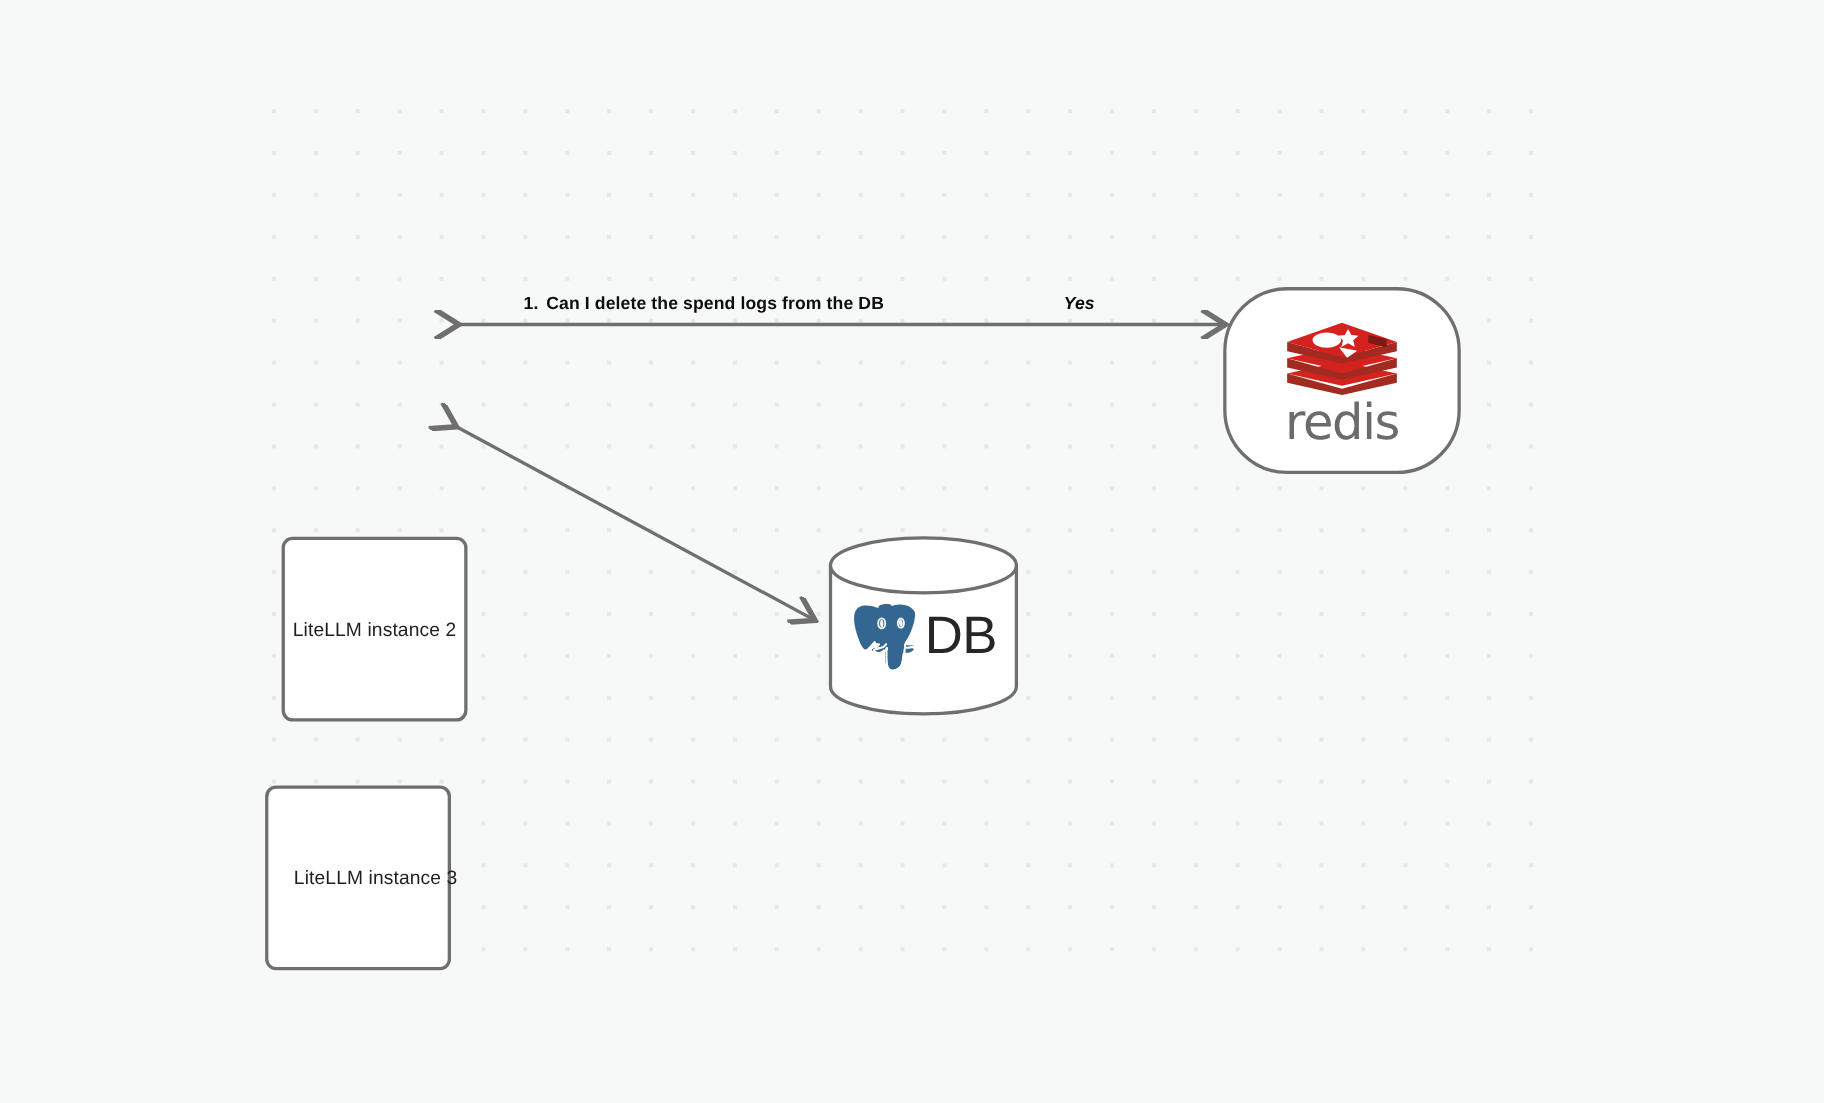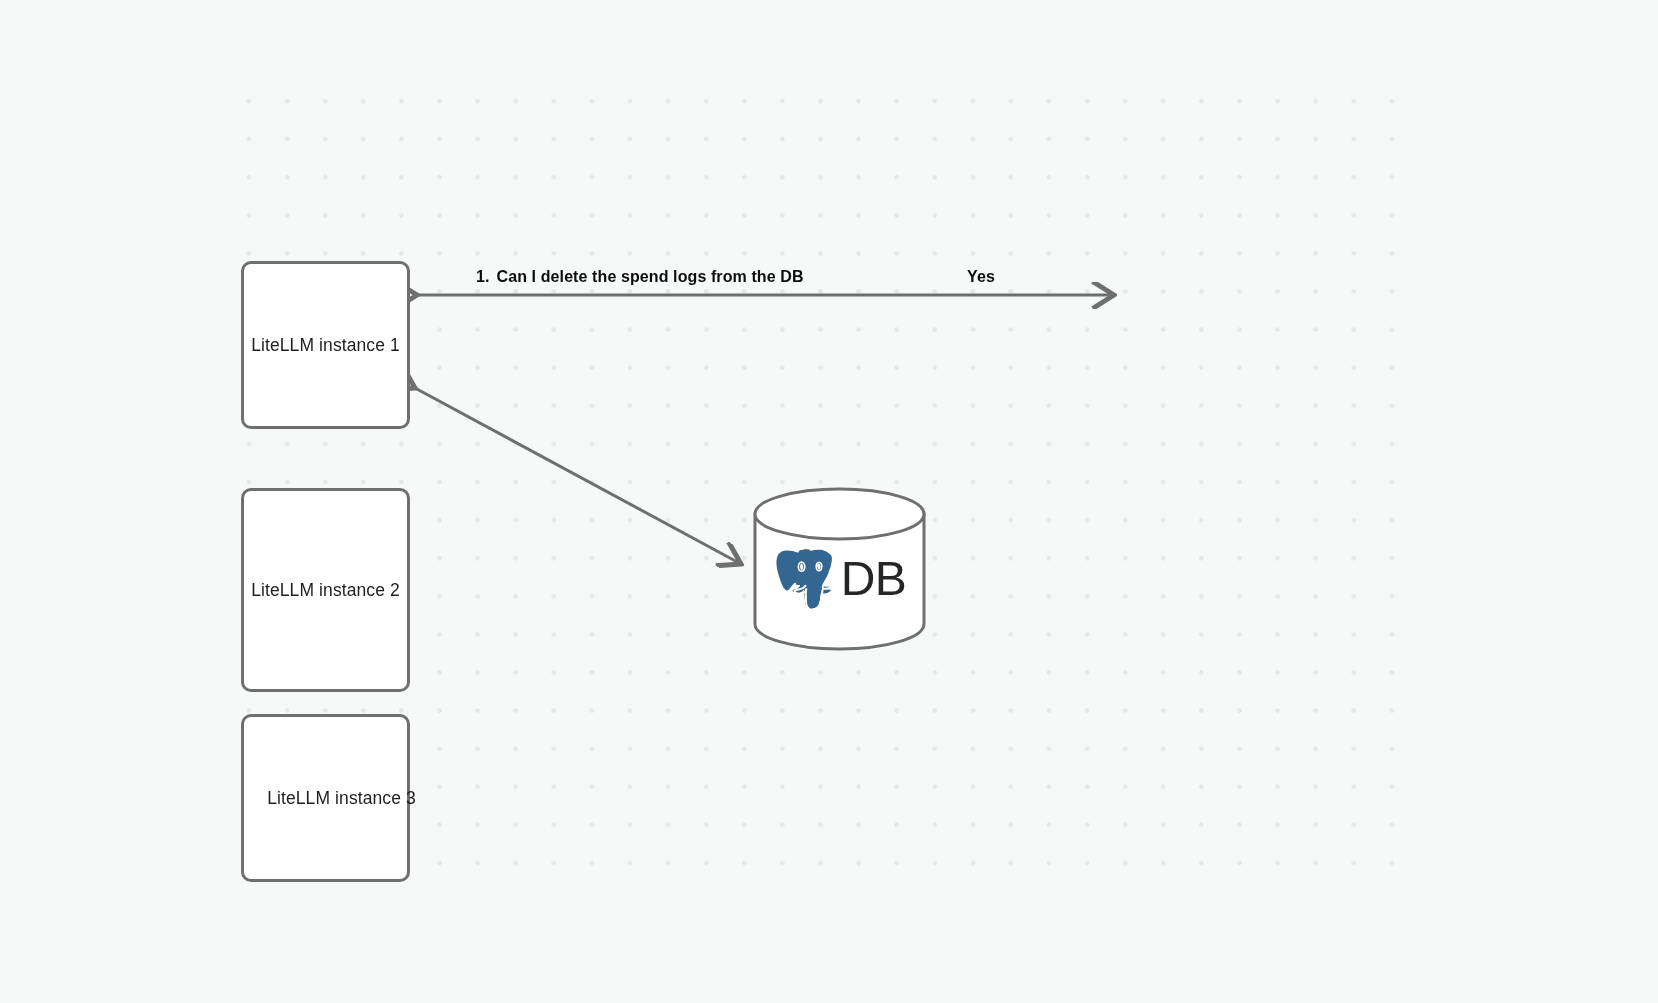--- a/index.html
+++ b/index.html
@@ -103,35 +103,53 @@
 
     <line x1="417" y1="295" x2="1114" y2="295" stroke="#6f6f6f" stroke-width="3" marker-start="url(#arrowL)" marker-end="url(#arrowR)"></line>
 
     <line x1="415" y1="388" x2="741" y2="564" stroke="#6f6f6f" stroke-width="3" marker-start="url(#arrowL)" marker-end="url(#arrowR)"></line>
   </svg>
 
   <div class="edge-label" style="left:476px; top:268px;">
     <span class="lbl-num">1.</span><span>Can I delete the spend logs from the DB</span>
   </div>
 
-  <div class="edge-label" style="left:967px; top:268px;">Yes</div>
+  <div class="edge-label" style="left:967px; top:268px;font-style:italic;">Yes</div>
 
 
-  <div class="node llm-box" style="left:241px; top:261px; width:169px; height:168px;">
-    <span class="llm-label">LiteLLM instance 1</span>
-  </div>
 
-  <div class="node llm-box" style="left:241px; top:488px; width:169px; height:204px;">
+  <div class="node llm-box" style="left:256px; top:488px; width:169px; height:168px;">
     <span class="llm-label">LiteLLM instance 2</span>
   </div>
 
   <div class="node llm-box" style="left:241px; top:714px; width:169px; height:168px;padding-left:32px;">
     <span class="llm-label">LiteLLM instance 3</span>
   </div>
 
+  <div class="node redis-box" style="left:1112px; top:261px; width:216px; height:170px;">
+    <div class="redis-logo">
+      <svg width="112" height="72" viewBox="0 0 120 78" xmlns="http://www.w3.org/2000/svg">
+
+        <path d="M6 57 L60 72 L114 57 L114 66 L60 78 L6 66 Z" fill="#a32a21"></path>
+        <path d="M6 57 L60 45 L114 57 L60 69 Z" fill="#d4231e"></path>
+
+        <path d="M6 42 L60 57 L114 42 L114 51 L60 63 L6 51 Z" fill="#a32a21"></path>
+        <path d="M6 42 L60 30 L114 42 L60 54 Z" fill="#d4231e"></path>
+
+        <path d="M6 26 L60 41 L114 26 L114 35 L60 47 L6 35 Z" fill="#a32a21"></path>
+        <path d="M6 26 L60 7 L114 26 L60 41 Z" fill="#d4231e"></path>
+
+        <ellipse cx="45" cy="24" rx="14" ry="7.5" fill="#ffffff"></ellipse>
+        <path d="M66 13 l3.2 6 7 .8 -5.2 4.4 1.6 6.6 -6.6-3.6 -6.6 3.6 1.6-6.6 -5.2-4.4 7-.8 Z" fill="#ffffff"></path>
+        <path d="M57 31 l18 3.5 -10 7 Z" fill="#ffffff"></path>
+        <path d="M86 19 L104 23 L104 31 L86 27 Z" fill="#7d1a14"></path>
+      </svg>
+      <div class="redis-word">redis</div>
+    </div>
+  </div>
 
   <div class="node db-cyl" style="left:752px; top:487px; width:175px; height:164px;">
     <svg width="175" height="164" viewBox="0 0 175 164" xmlns="http://www.w3.org/2000/svg">
       <path d="M3 27 L3 137 A84.5 25 0 0 0 172 137 L172 27 Z" fill="#ffffff" stroke="#6f6f6f" stroke-width="3"></path>
       <ellipse cx="87.5" cy="27" rx="84.5" ry="25" fill="#ffffff" stroke="#6f6f6f" stroke-width="3"></ellipse>
     </svg>
     <div class="db-inner">
       <svg width="66" height="66" viewBox="0 0 64 64" xmlns="http://www.w3.org/2000/svg">
         <g stroke="#111111" stroke-width="3.4" stroke-linejoin="round" stroke-linecap="round">
           <path d="M45.5 45.5c.4-3.3.3-3.8 2.8-3.3l.6.05c1.9.09 4.4-.3 5.85-.98 3.15-1.46 5.02-3.9 1.91-3.26-7.1 1.47-7.6-.94-7.6-.94 7.5-11.13 10.63-25.26 7.93-28.7C49.6.05 36.9 3.7 36.69 3.8l-.07.01a25.6 25.6 0 0 0-4.8-.5c-3.26-.05-5.73.85-7.6 2.26 0 0-22.78-9.39-21.72 11.8.22 4.5 6.46 34.1 13.9 25.16 2.72-3.27 5.35-6.03 5.35-6.03 1.32.87 2.9 1.32 4.56 1.16l.13-.11c-.04.41-.02.82.06 1.3-1.94 2.17-1.37 2.55-5.25 3.35-3.93.81-1.62 2.25-.11 2.63 1.83.46 6.07 1.11 8.93-2.9l-.11.46c.76.61.71 4.39.82 7.09.11 2.7.29 5.22.84 6.7.55 1.49 1.2 5.33 6.3 4.24 4.26-.91 7.5-2.23 7.8-14.47" fill="#111111" stroke="none"></path>

